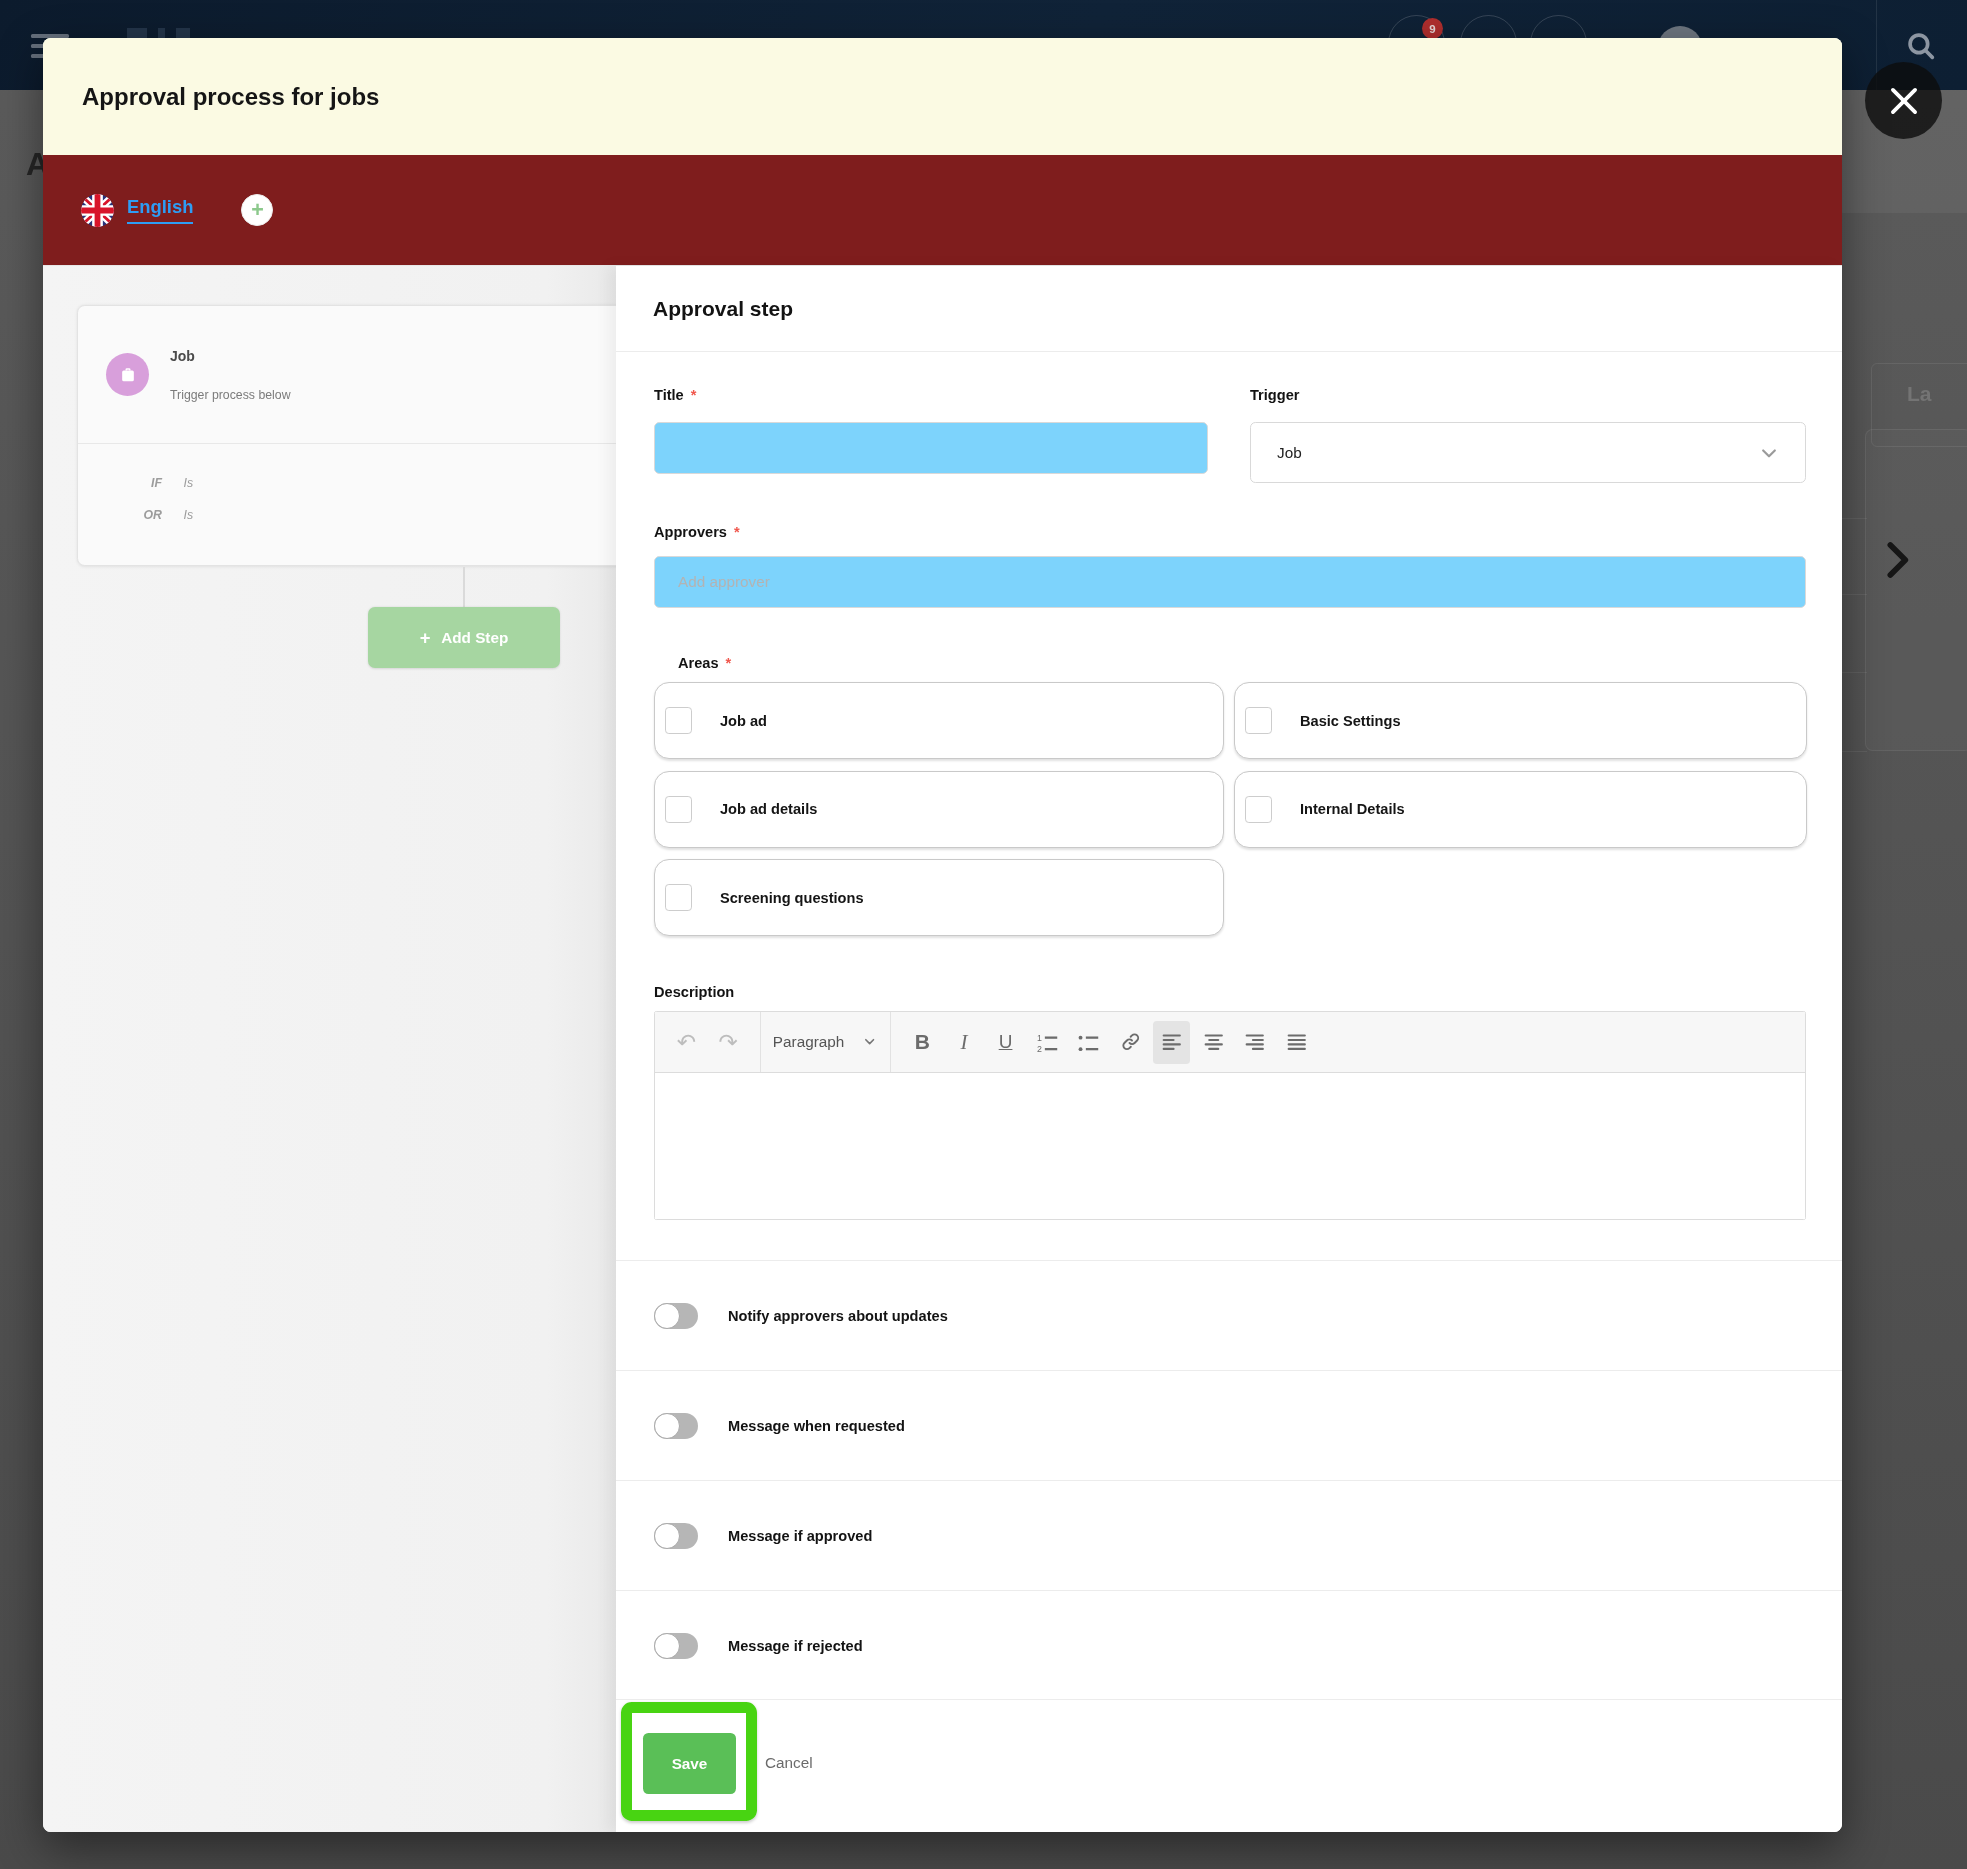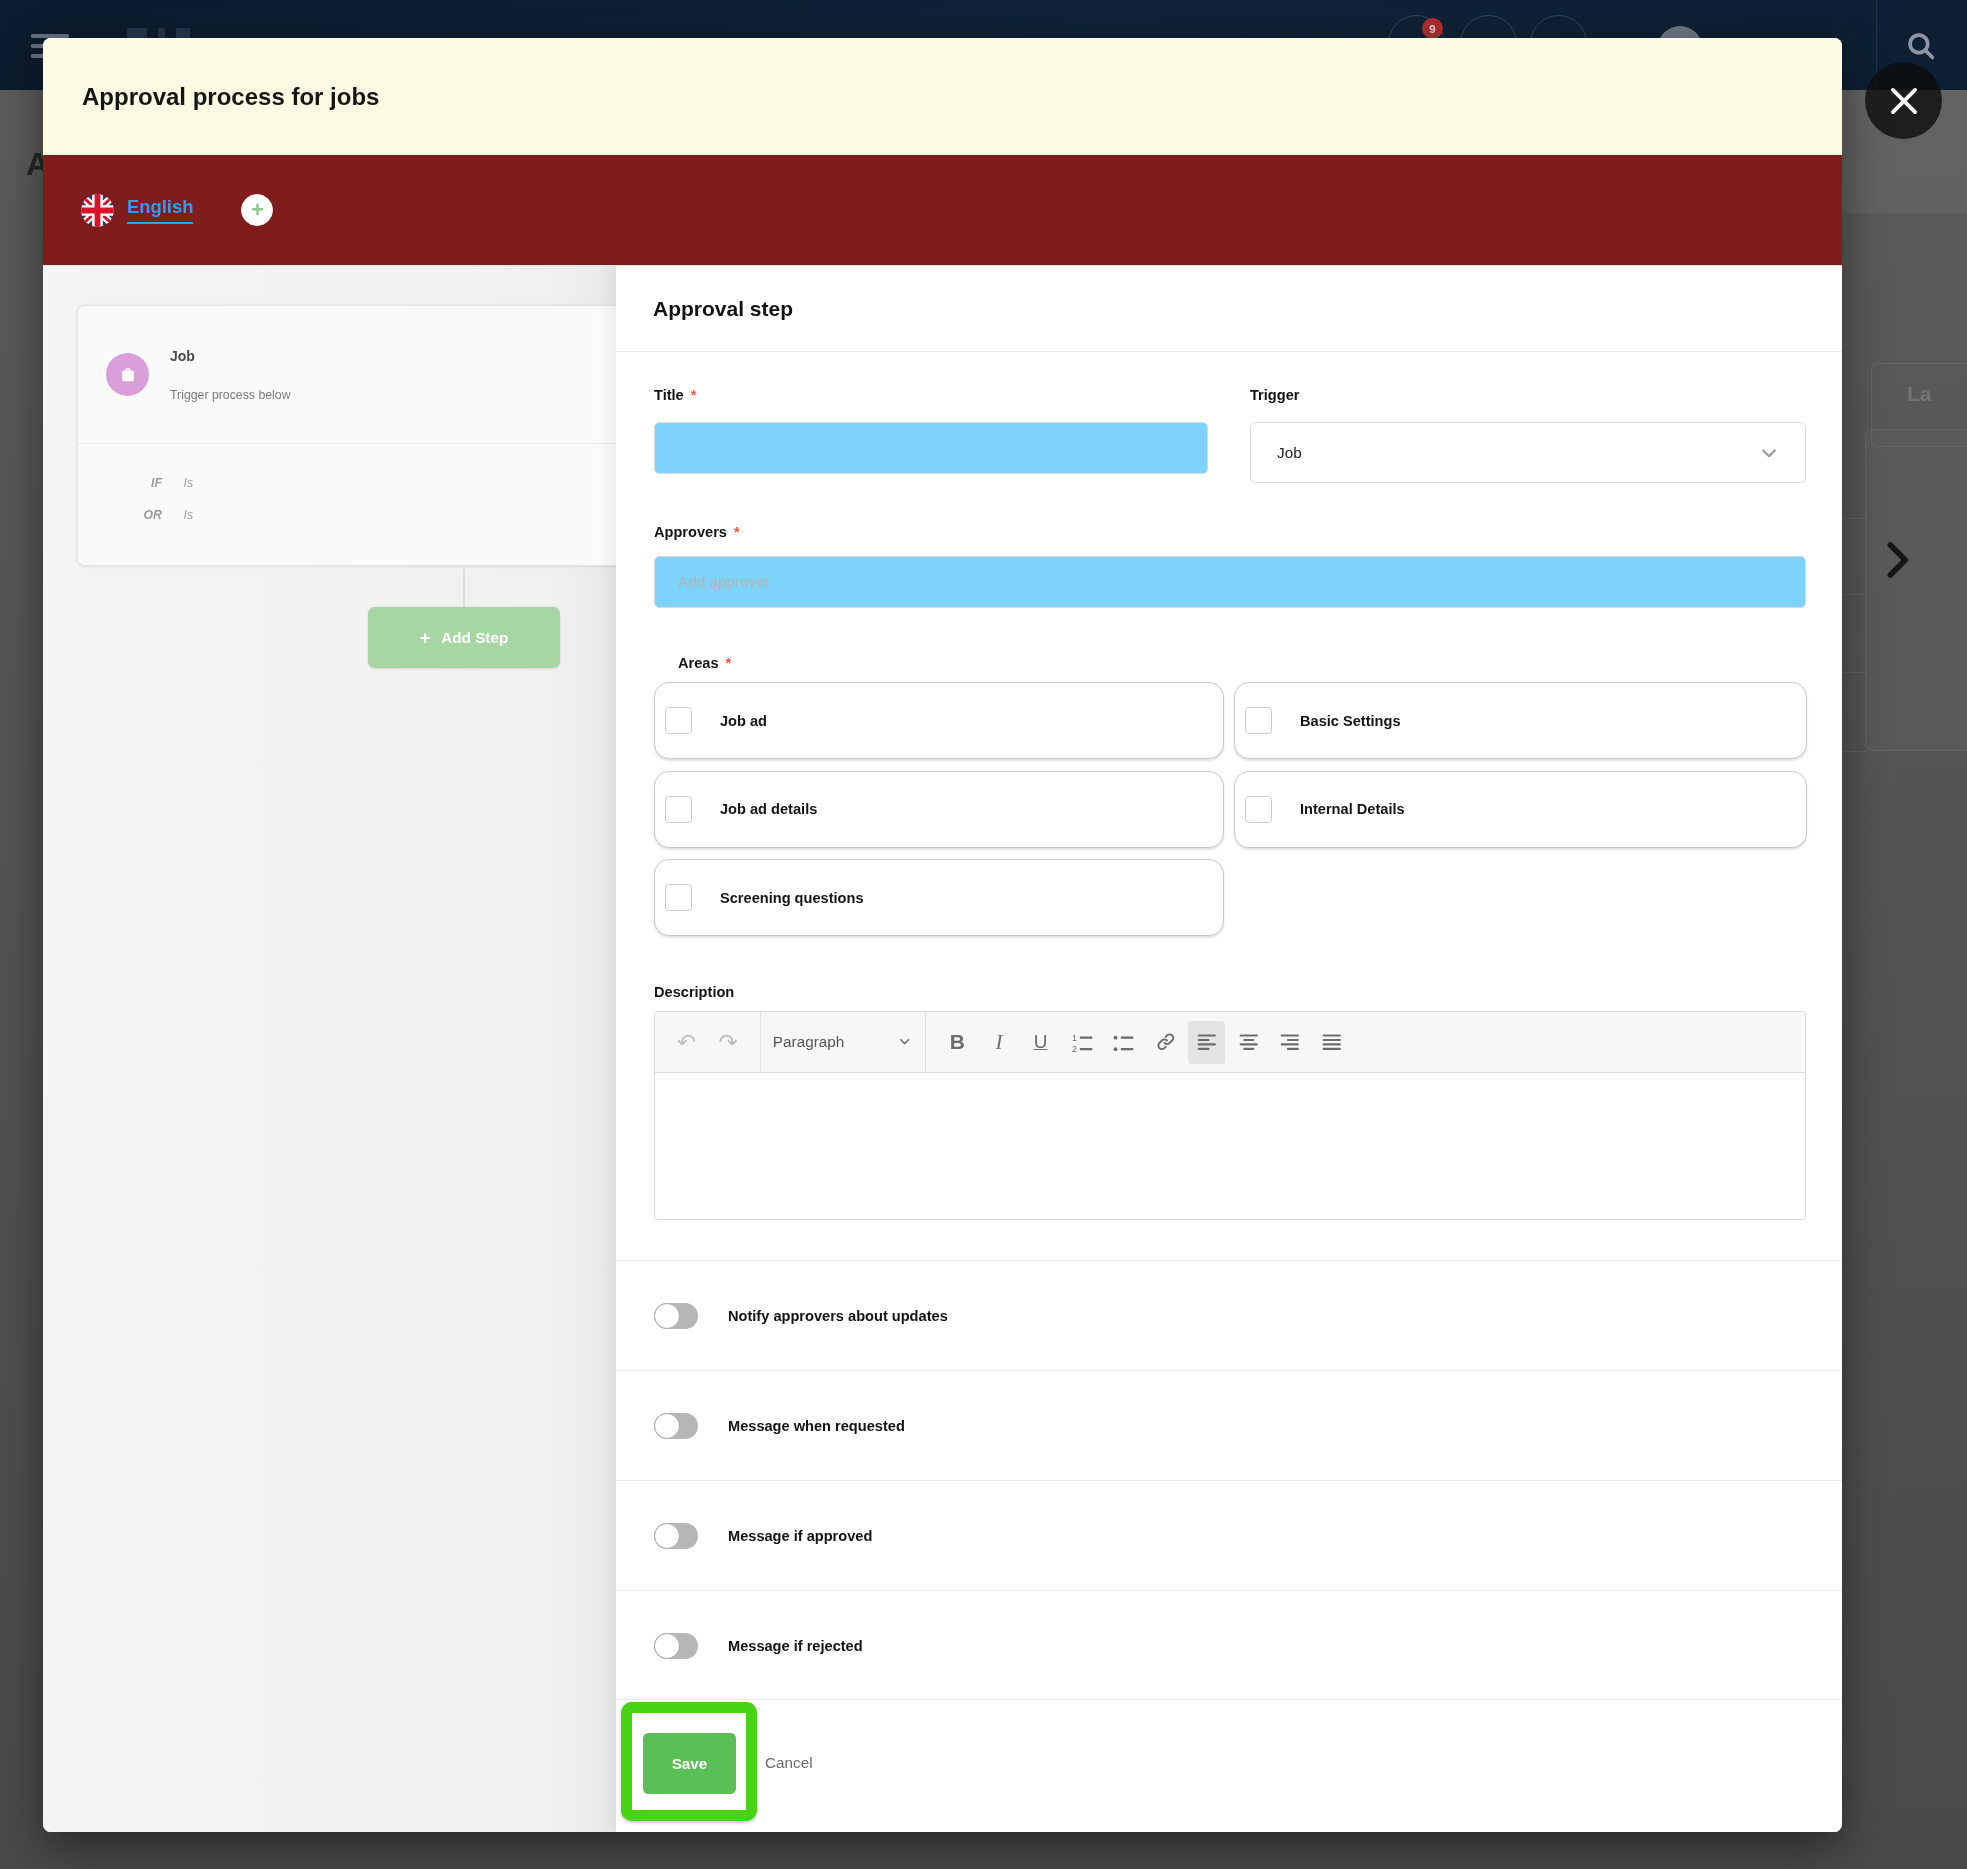--- a/index.html
+++ b/index.html
@@ -107,21 +107,21 @@
                     display:flex; align-items:center; }
   .tb-group { display:flex; align-items:center; height:100%; padding:0 10.7px; }
   .tb-sep { border-right:0.8px solid #e2e2e2; }
   .tb-btn { min-width:37px; height:43px; display:flex; align-items:center; justify-content:center;
             color:#6c6c6c; cursor:pointer; border-radius:3.8px; margin:0 2.3px; }
   .tb-btn.muted { color:#bdbdbd; font-size:23px; }
   .tb-btn.active { background:#e4e4e4; }
   .tb-bold { font-size:21px; font-weight:bold; }
   .tb-italic { font-size:21px; font-style:italic; font-family:"Liberation Serif", serif; }
   .tb-underline { font-size:19px; text-decoration:underline; }
-  .paragraph-select { display:flex; align-items:center; gap:53px; padding:0 12.3px; cursor:pointer; }
+  .paragraph-select { display:flex; align-items:center; gap:18px; padding:0 12.3px; cursor:pointer; }
   .paragraph-label { font-size:15.3px; color:#555; }
   .editor-area { height:146px; background:#fff; width:100%; border:none; resize:none; font-family:inherit;
                  font-size:15.3px; padding:15.3px 21.5px; display:block; }
 
   .toggles { position:absolute; left:0; top:994px; width:1226px; }
   .toggle-row { height:110px; border-top:0.8px solid #ececec; display:flex; align-items:center; padding-left:38px; }
   .toggle { width:44px; height:26px; border-radius:13px; background:#b6b6b6; position:relative;
             cursor:pointer; flex:0 0 auto; }
   .toggle .knob { position:absolute; left:0px; top:0px; width:26px; height:26px; border-radius:50%;
                   background:#fff; border:0.8px solid #a9a9a9; }

